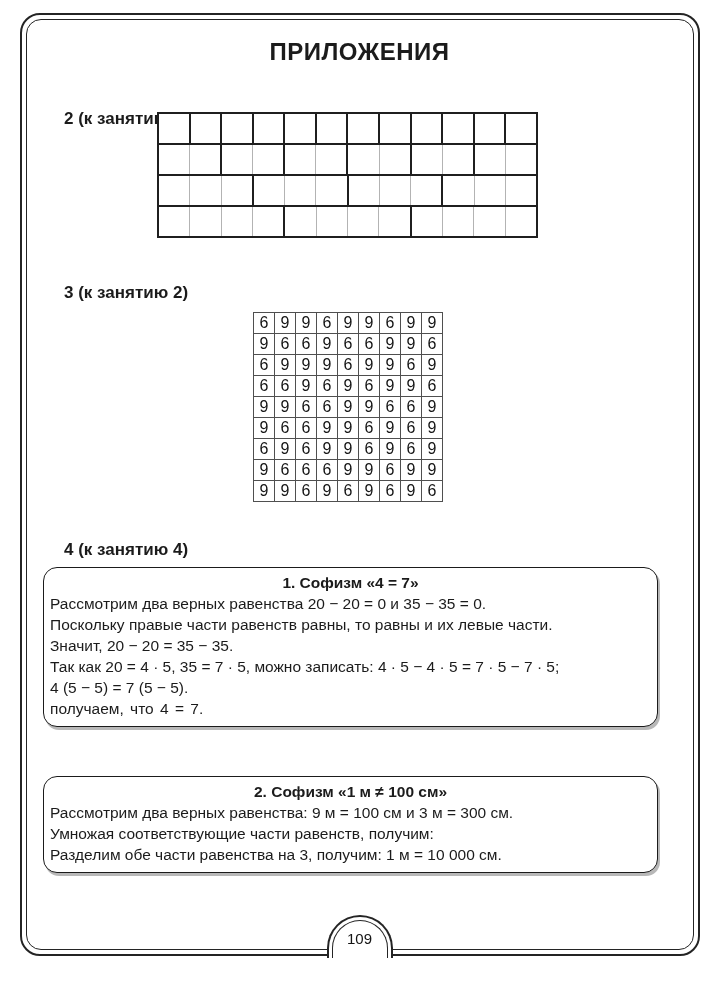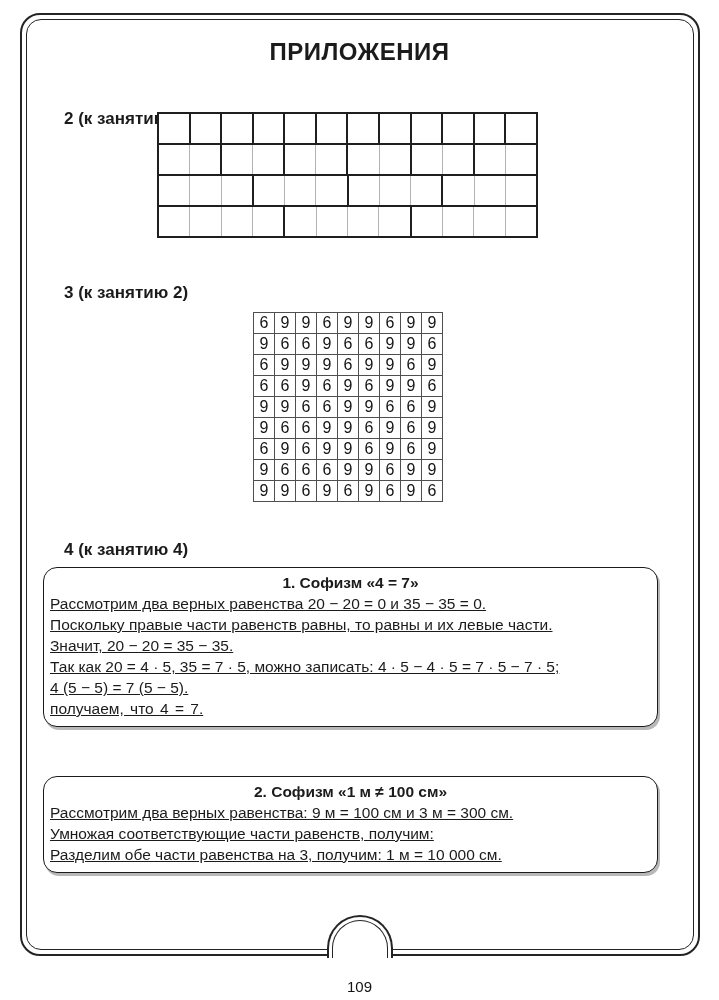--- a/index.html
+++ b/index.html
@@ -72,42 +72,42 @@
     padding: 4px 6px 7px 6px;
     box-shadow: 2px 3px 0 rgba(0,0,0,0.28);
   }
   .box1 { top: 567px; }
   .box2 { top: 776px; }
   .box-title {
     text-align: center; font-weight: bold;
     font-size: 15.5px; line-height: 21px; white-space: nowrap;
   }
   .box-line {
-    font-size: 15.5px; line-height: 21px; white-space: nowrap; text-decoration: underline;
+    font-size: 15.5px; line-height: 21px; white-space: nowrap;
   }
   .box1 .box-lines .box-line:nth-child(6),
   .box1 .box-lines .box-line:nth-child(7) { word-spacing: 2px; }
 
   
   .pagenum-tab {
     position: absolute; left: 50%; transform: translateX(-50%);
     top: 915px; width: 62px; height: 41px;
     background: #fff;
     border: 2px solid #242424; border-bottom: none;
     border-radius: 33px 33px 0 0;
     z-index: 3;
   }
   .pagenum-tab::before {
     content: ""; position: absolute; left: 3px; right: 3px; top: 3px; bottom: 0;
     border: 1.5px solid #242424; border-bottom: none;
     border-radius: 29px 29px 0 0;
   }
   .pagenum-text {
     position: absolute; left: 0; right: 0; top: 13px;
-    text-align: center; font-size: 15px; color: #141414; margin-top: 48px;
+    text-align: center; font-size: 15px; color: #141414;
   }
 </style>
 </head>
 <body>
 
 <div class="page">
 
   <div class="frame-outer"></div>
   <div class="frame-inner"></div>
 

